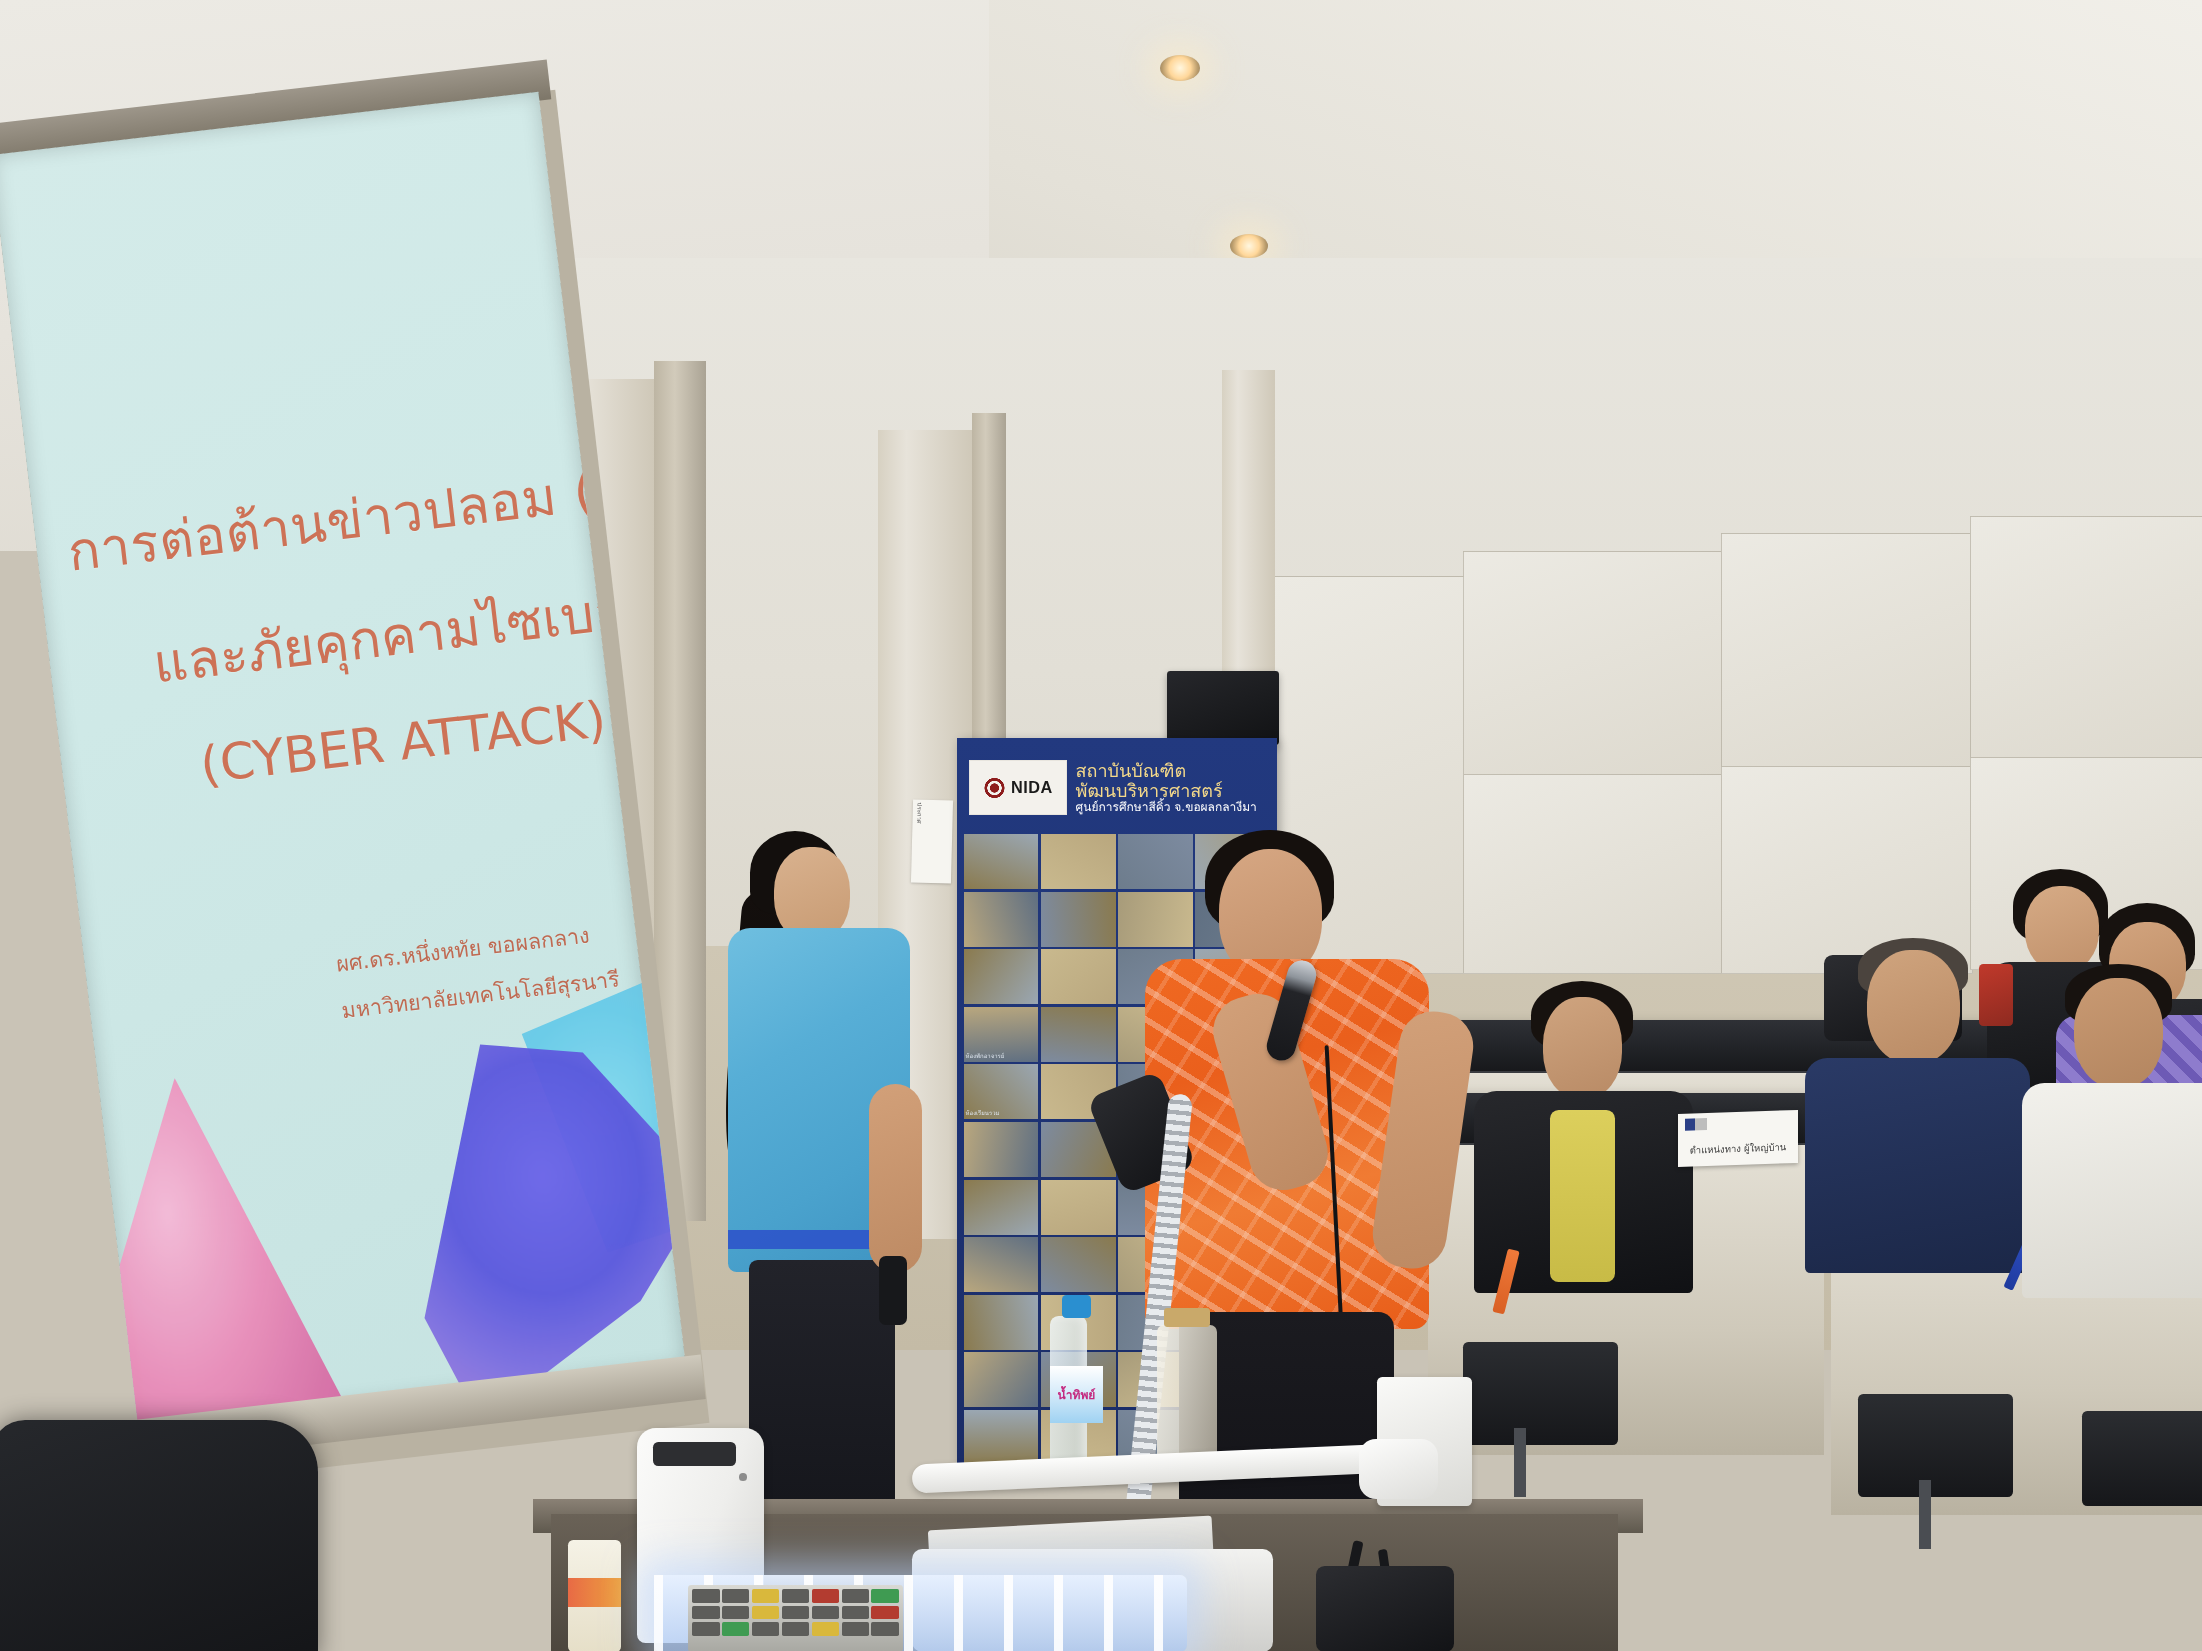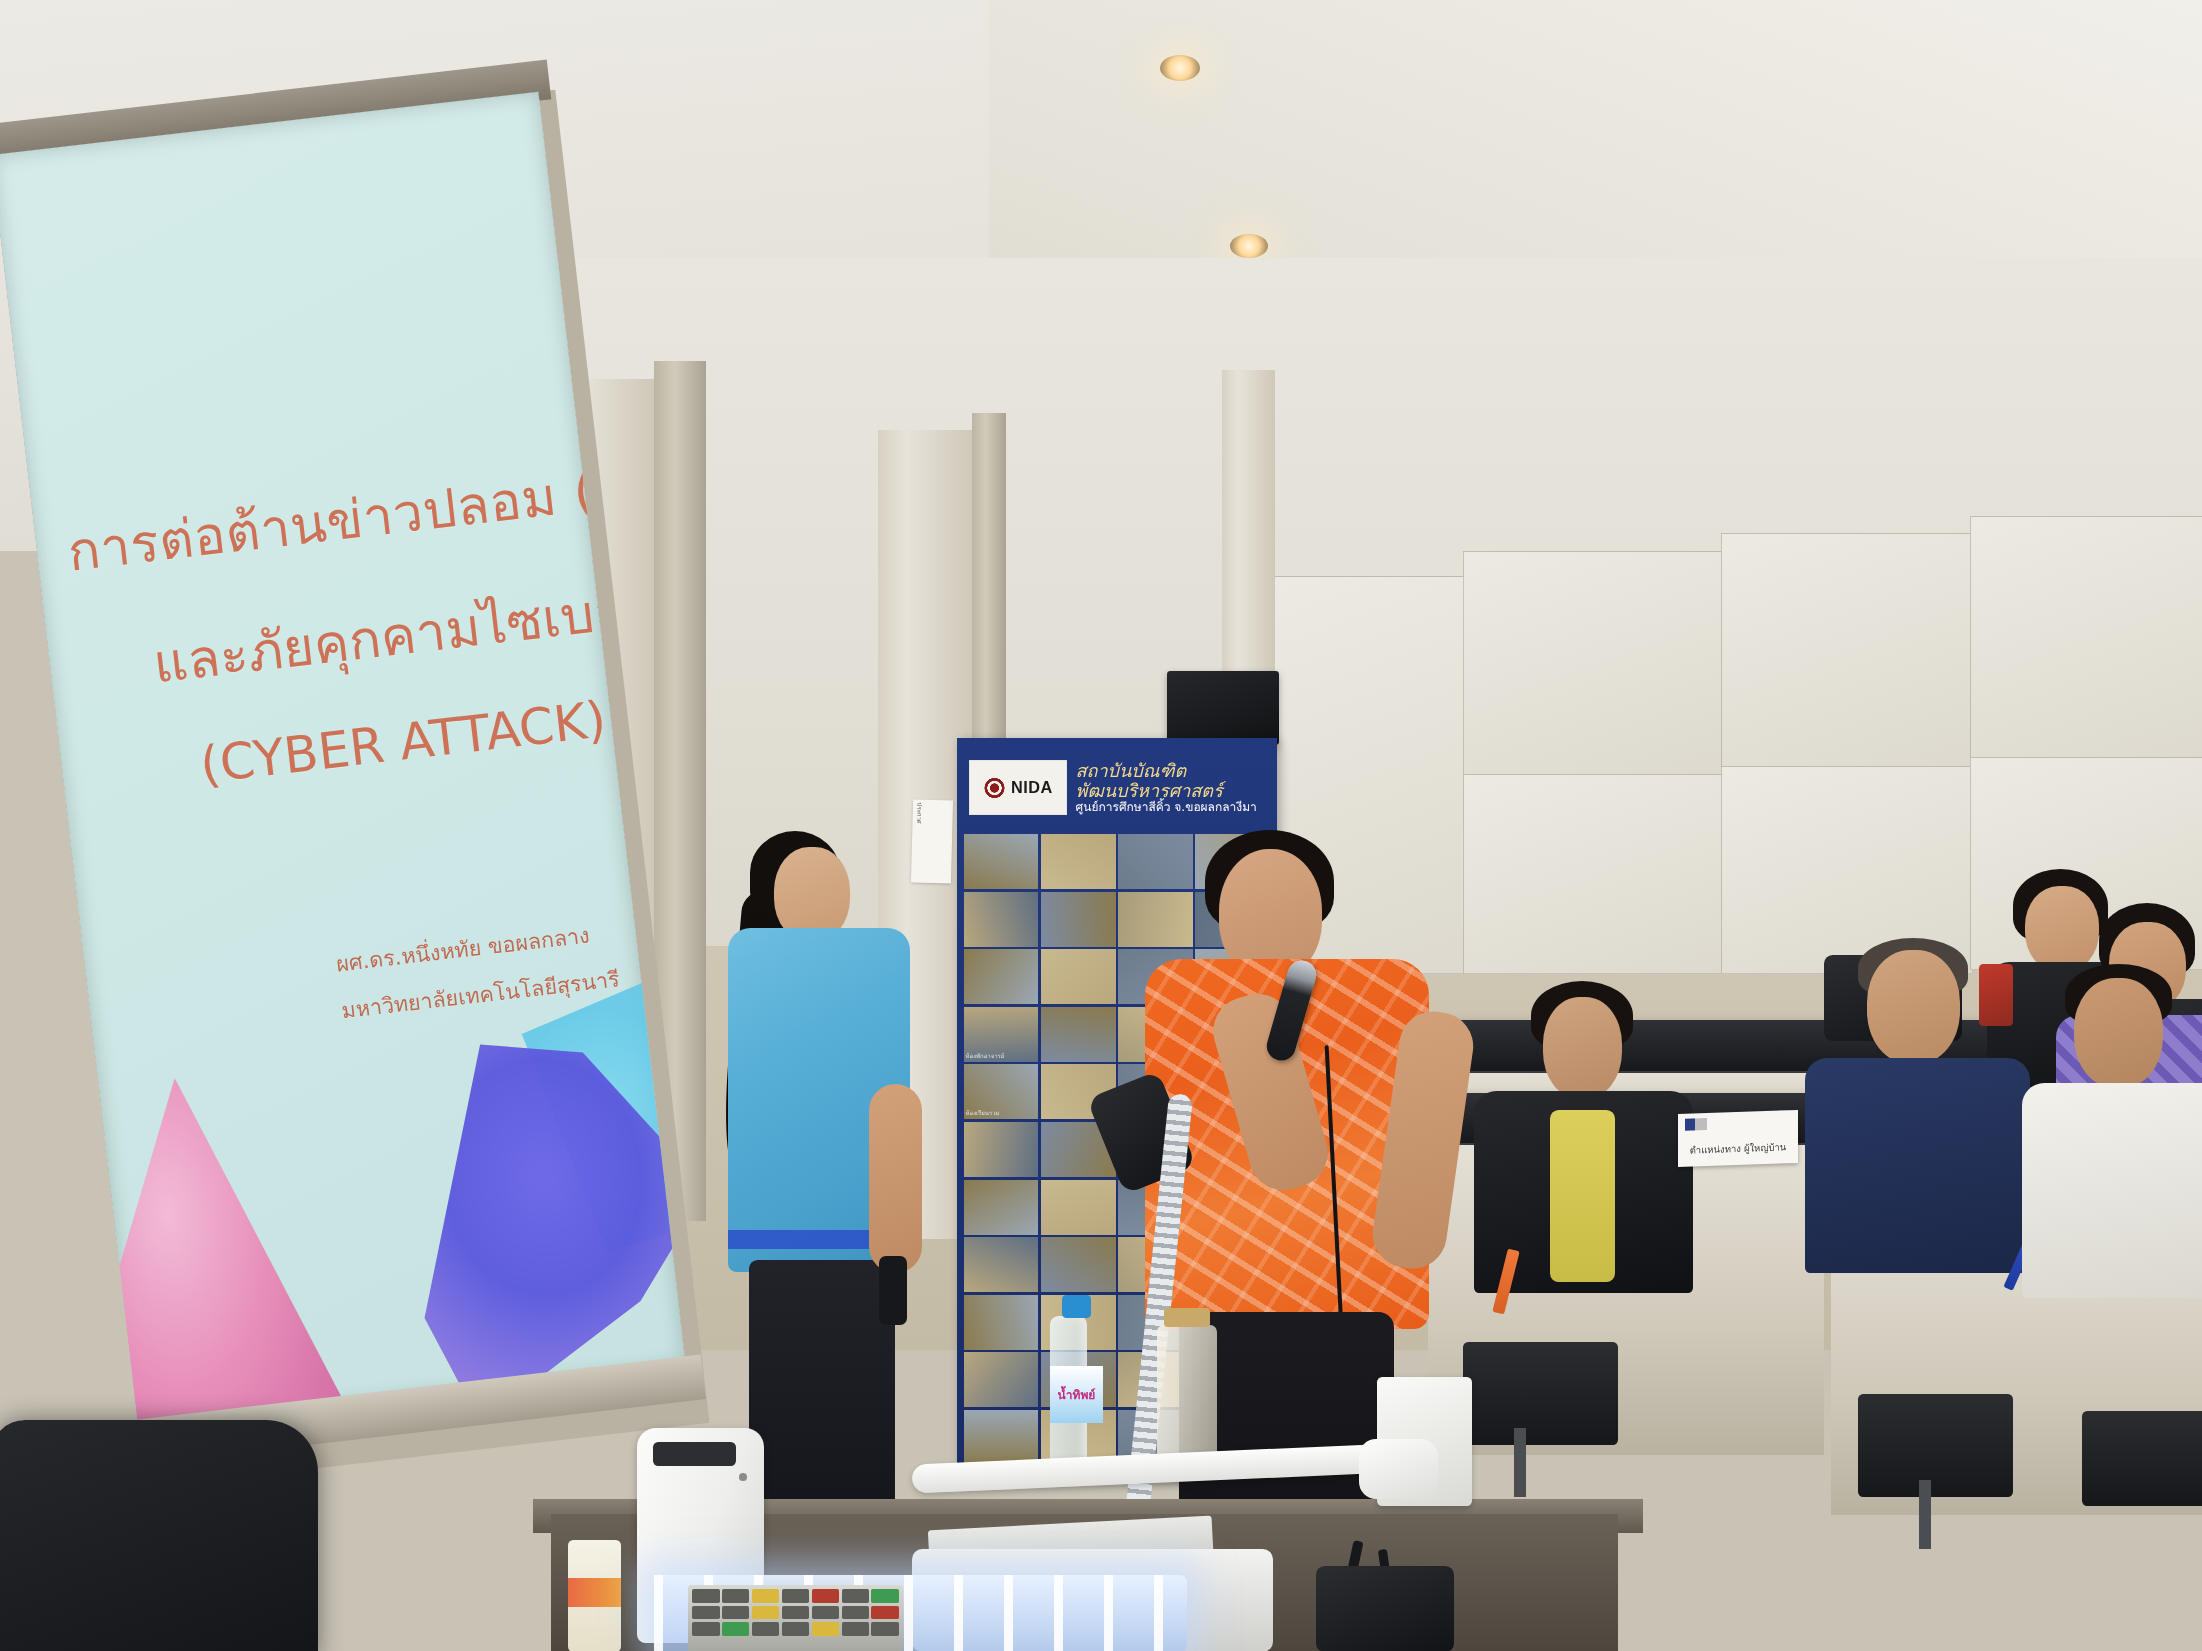--- a/index.html
+++ b/index.html
@@ -124,21 +124,21 @@
   }
   .nida-logo{
     width:96px;height:53px;background:#f3f1ec;border:1.7px solid #e8e5de;
     display:flex;align-items:center;justify-content:center;gap:5.2px;flex:0 0 auto;
   }
   .nida-mark{
     width:22.4px;height:22.4px;border-radius:50%;
     background:radial-gradient(circle,#8d1c1c 0%,#8d1c1c 28%,#f3f1ec 30%,#f3f1ec 44%,#8d1c1c 46%,#8d1c1c 62%,#f3f1ec 64%,#f3f1ec 78%,#8d1c1c 80%);
   }
   .nida-word{font-size:16.3px;font-weight:bold;color:#1b1b1b;letter-spacing:0.5px;}
-  .banner-t1{font-size:18px;color:#f4d98a;font-family:"DejaVu Sans",sans-serif;line-height:1.1;font-style:italic;}
+  .banner-t1{font-size:18px;color:#f4d98a;font-family:"DejaVu Sans",sans-serif;line-height:1.1;}
   .banner-t2{font-size:12px;color:#ffffff;font-family:"DejaVu Sans",sans-serif;line-height:1.2;}
   .banner-grid{
     position:absolute;left:6.9px;top:96px;width:306px;height:637px;
     display:grid;grid-template-columns:repeat(4,1fr);grid-auto-rows:55px;gap:2.6px;
   }
   .ph{background:#6d7c8c;overflow:hidden;position:relative;}
   .ph-cap{position:absolute;left:1.7px;bottom:0.9px;font-size:6px;color:#dfe6ef;}
 
   
   .desk{

